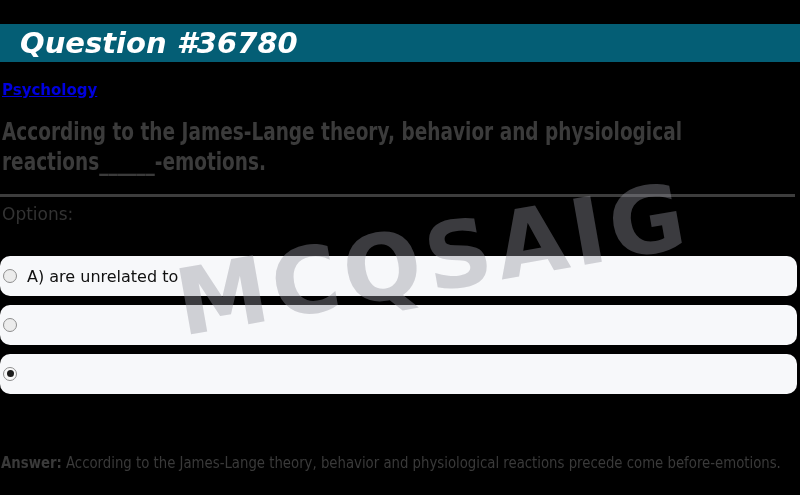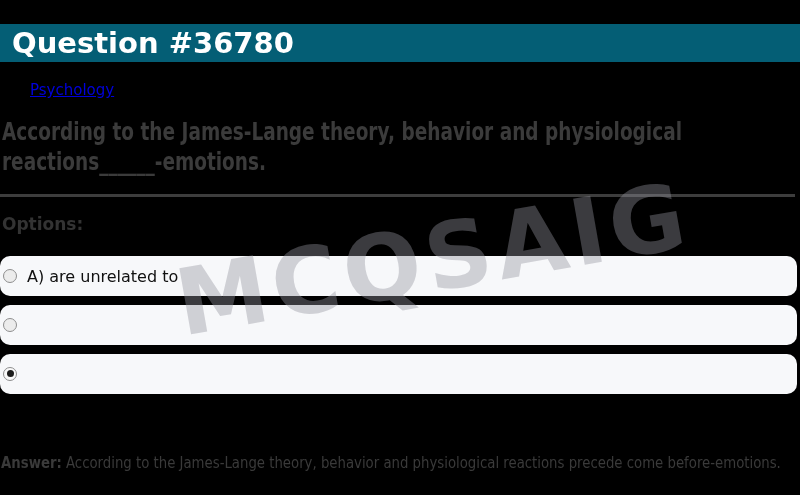--- a/index.html
+++ b/index.html
@@ -12,47 +12,47 @@
 
   
   .header-bar {
     position: absolute; top: 24px; left: 0;
     width: 800px; height: 38px;
     background: #045e75;
     display: flex; align-items: center;
   }
   .header-title {
     color: #ffffff; font-size: 29px; font-weight: bold;
-    padding-left: 12px; white-space: nowrap;
+    padding-left: 20px; white-space: nowrap; font-style: italic;
   }
 
   
   .category-link {
     position: absolute; top: 81px; left: 2px;
-    color: #0000dd; font-size: 15px; font-weight: normal;
-    text-decoration: underline; cursor: pointer; margin-left: 28px;
+    color: #0000dd; font-size: 15px; font-weight: bold;
+    text-decoration: underline; cursor: pointer;
   }
 
   
   .question-text {
     position: absolute; top: 117px; left: 2px;
     width: 1060px;
     transform: scaleX(0.74); transform-origin: 0 0;
     font-size: 25px; font-weight: bold; color: #3b3b3b;
     line-height: 1.18;
   }
 
   .divider {
     position: absolute; top: 194px; left: 0;
     width: 795px; height: 3px; background: #3d3d3d;
   }
 
   .options-label {
-    position: absolute; top: 214px; left: 2px;
-    font-size: 17px; font-weight: bold; color: #333333;
+    position: absolute; top: 204px; left: 2px;
+    font-size: 17px; font-weight: normal; color: #333333;
   }
 
   
   .options-list { position: absolute; top: 256px; left: 0; width: 797px; }
   .option-row {
     height: 40px; margin-bottom: 9px;
     background: #f7f8fa; border-radius: 10px;
     display: flex; align-items: center;
     padding-left: 3px; gap: 10px;
     cursor: pointer;

